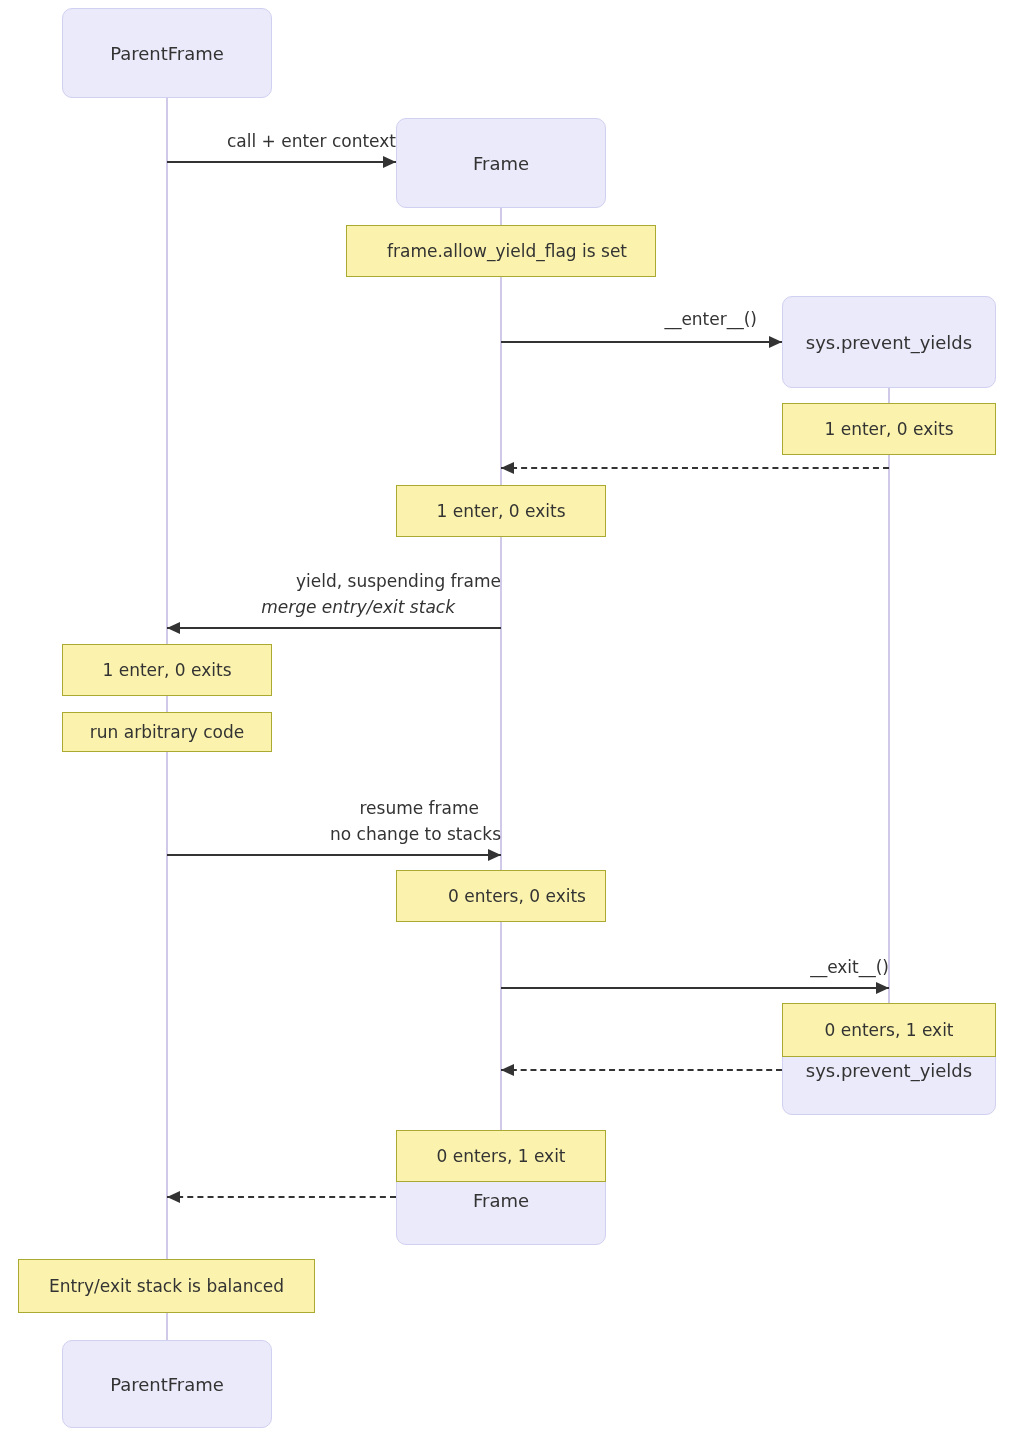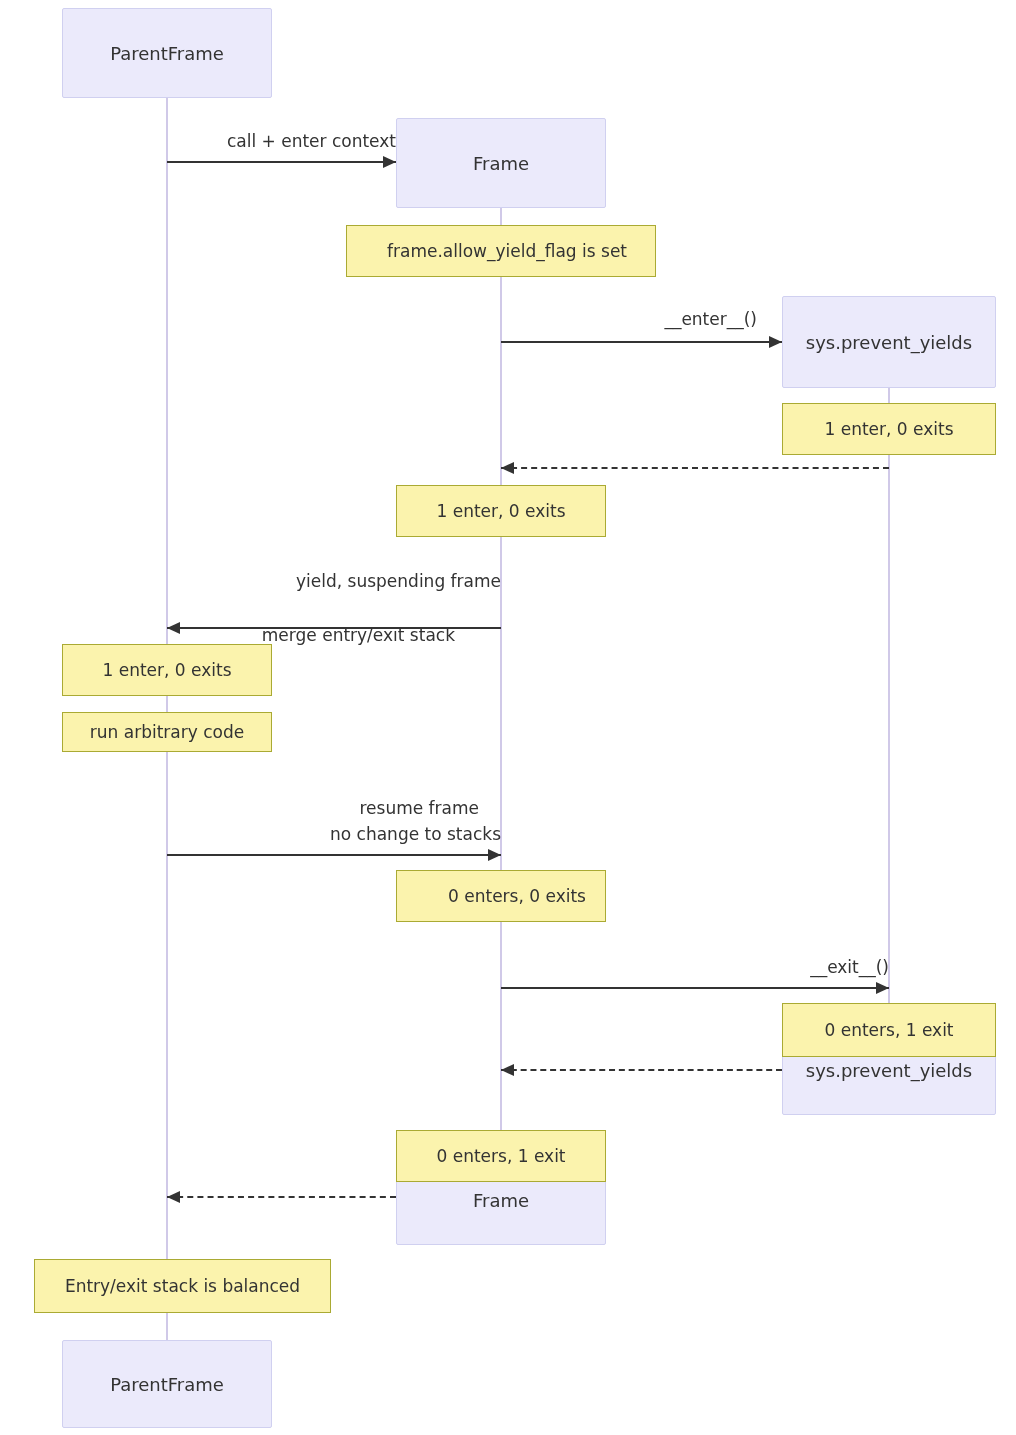--- a/index.html
+++ b/index.html
@@ -23,21 +23,21 @@
   }
   .lifeline {
     position: absolute;
     width: 2px;
     background: var(--lifeline);
   }
   .actor {
     position: absolute;
     background: var(--actor_fill);
     border: 1px solid var(--actor_border);
-    border-radius: 2px;
+    border-radius: 10px;
     display: flex;
     align-items: center;
     justify-content: center;
     font-size: 18px;
     color: var(--text);
     box-sizing: border-box;
   }
   .note {
     position: absolute;
     background: var(--note_fill);
@@ -113,21 +113,21 @@
     <span class="line"></span>
     <span class="head-right"></span>
   </div>
 
   <div class="msg" style="left:501px; top:462px; width:388px;">
     <span class="line dashed"></span>
     <span class="head-left"></span>
   </div>
 
   <div class="msg-label" style="left:167px; top:568px; width:334px;">yield, suspending frame</div>
-  <div class="msg-label" style="left:167px; top:622px; width:288px;">merge entry/exit stack</div>
+  <div class="msg-label" style="left:167px; top:594px; width:288px;font-style:italic;">merge entry/exit stack</div>
   <div class="msg" style="left:167px; top:622px; width:334px;">
     <span class="line"></span>
     <span class="head-left"></span>
   </div>
 
   <div class="msg-label" style="left:167px; top:795px; width:312px;">resume frame</div>
   <div class="msg-label" style="left:167px; top:821px; width:334px;">no change to stacks</div>
   <div class="msg" style="left:167px; top:849px; width:334px;">
     <span class="line"></span>
     <span class="head-right"></span>
@@ -169,15 +169,15 @@
   </div>
 
   <div class="note" style="left:346px; top:225px; width:310px; height:52px;padding-left:12px;">frame.allow_yield_flag is set</div>
   <div class="note" style="left:782px; top:403px; width:214px; height:52px;">1 enter, 0 exits</div>
   <div class="note" style="left:396px; top:485px; width:210px; height:52px;">1 enter, 0 exits</div>
   <div class="note" style="left:62px; top:644px; width:210px; height:52px;">1 enter, 0 exits</div>
   <div class="note" style="left:62px; top:712px; width:210px; height:40px;">run arbitrary code</div>
   <div class="note" style="left:396px; top:870px; width:210px; height:52px;padding-left:32px;">0 enters, 0 exits</div>
   <div class="note" style="left:782px; top:1003px; width:214px; height:54px;">0 enters, 1 exit</div>
   <div class="note" style="left:396px; top:1130px; width:210px; height:52px;">0 enters, 1 exit</div>
-  <div class="note" style="left:18px; top:1259px; width:297px; height:54px;margin-left:16px;">Entry/exit stack is balanced</div>
+  <div class="note" style="left:18px; top:1259px; width:297px; height:54px;">Entry/exit stack is balanced</div>
 
 </div>
 
 </body></html>

